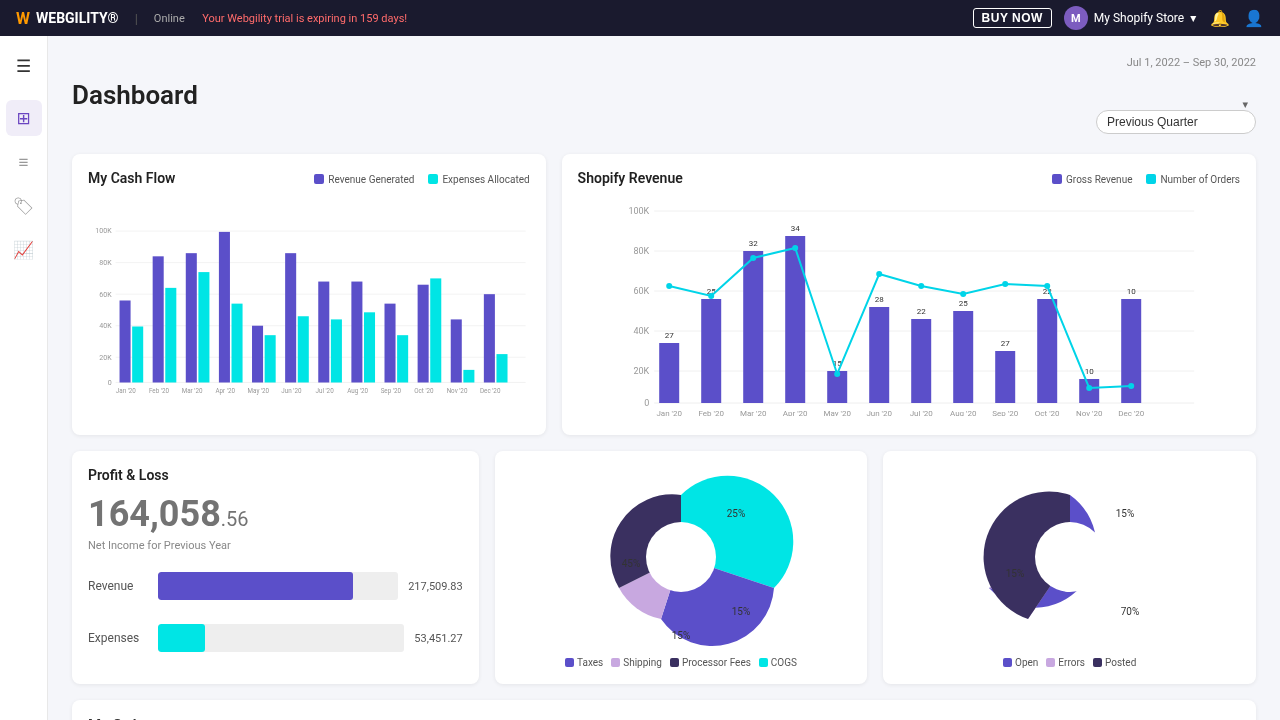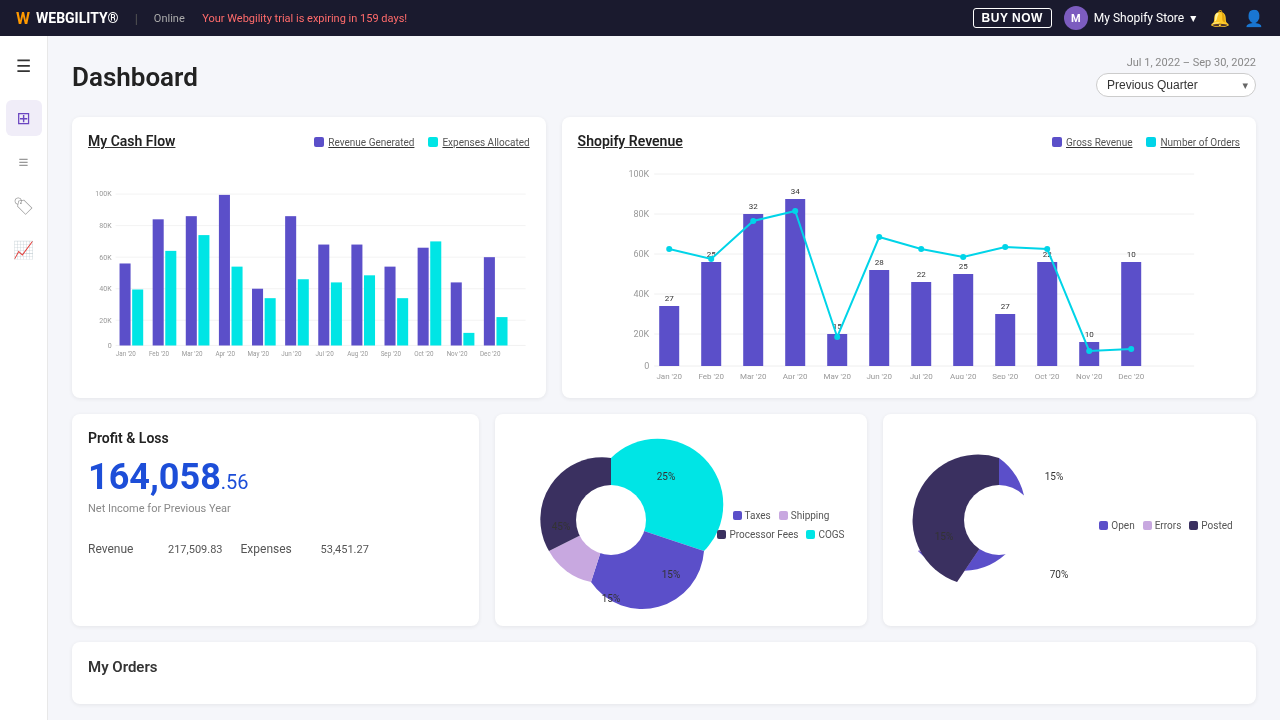--- a/index.html
+++ b/index.html
@@ -106,30 +106,31 @@
     .date-range-select {
       border: 1px solid #ccc;
       border-radius: 12px;
       padding: 4px 28px 4px 10px;
       font-size: 12px;
       color: #333;
       background: #fff;
       appearance: none;
       cursor: pointer;
       min-width: 160px;
+      margin-top: 37px;
     }
     .select-wrapper { position: relative; }
     .select-wrapper::after {
       content: '▾';
       position: absolute; right: 8px; top: 50%; transform: translateY(-50%);
       color: #666; font-size: 11px; pointer-events: none;
     }
 
     
-    .charts-row { display: flex; gap: 16px; margin-bottom: 16px; text-decoration: underline; }
+    .charts-row { display: flex; gap: 16px; margin-bottom: 16px; }
     .card {
       background: #fff;
       border-radius: 8px;
       padding: 16px;
       box-shadow: 0 1px 4px rgba(0,0,0,0.07);
     }
     .card-title { font-size: 14px; font-weight: 600; color: #222; margin-bottom: 10px; }
 
     .card-cashflow { flex: 1; }
     .card-shopify { flex: 1.5; }
@@ -139,32 +140,32 @@
     .legend-item { display: flex; align-items: center; gap: 4px; font-size: 10px; color: #555; }
     .legend-dot { width: 10px; height: 10px; border-radius: 2px; }
 
     
     .bottom-row { display: flex; gap: 16px; margin-bottom: 16px; }
     .card-pnl { flex: 1.1; }
     .card-expenses { flex: 1; }
     .card-orders { flex: 1; }
 
     
-    .pnl-amount { font-size: 36px; font-weight: 700; color: #1d4ed8; }
+    .pnl-amount { font-size: 36px; font-weight: 700; color: #737373; }
     .pnl-cents { font-size: 20px; font-weight: 400; }
     .pnl-subtitle { font-size: 11px; color: #888; margin-bottom: 20px; }
-    .pnl-bars { display: flex; flex-direction: row; gap: 18px; margin-top: 16px; }
+    .pnl-bars { display: flex; flex-direction: column; gap: 24px; margin-top: 16px; }
     .pnl-bar-row { display: flex; align-items: center; gap: 10px; }
     .pnl-bar-label { font-size: 12px; color: #555; width: 60px; }
     .pnl-bar-track { flex: 1; height: 28px; background: #eee; border-radius: 3px; overflow: hidden; }
     .pnl-bar-fill { height: 100%; border-radius: 3px; }
     .pnl-bar-value { font-size: 11px; color: #555; white-space: nowrap; }
 
     
-    .donut-container { display: flex; align-items: center; }
+    .donut-container { display: flex; flex-direction: column; align-items: center; }
     .donut-legend { display: flex; flex-wrap: wrap; gap: 8px; justify-content: center; margin-top: 10px; font-size: 10px; color: #555; }
     .donut-legend-item { display: flex; align-items: center; gap: 3px; }
     .donut-legend-dot { width: 9px; height: 9px; border-radius: 2px; }
 
     
     .section-title { font-size: 15px; font-weight: 600; margin-bottom: 12px; }
   </style>
 </head>
 <body>
 

